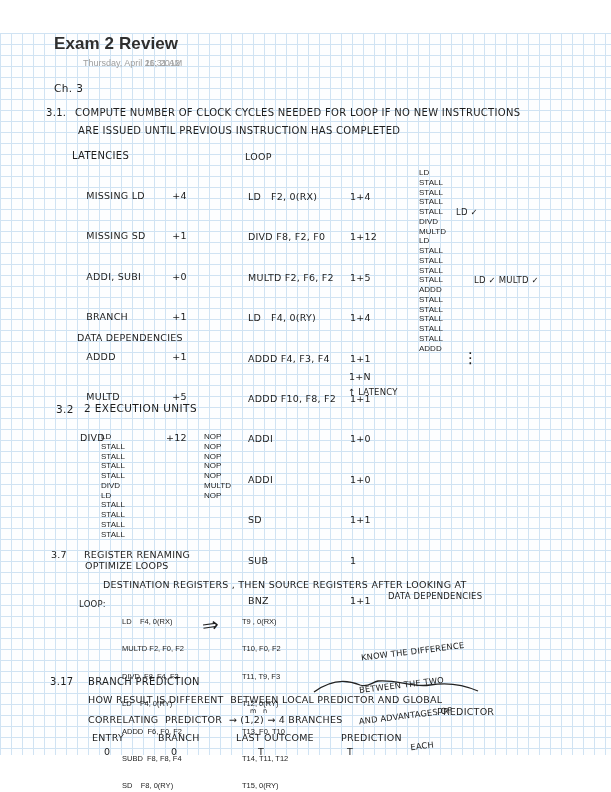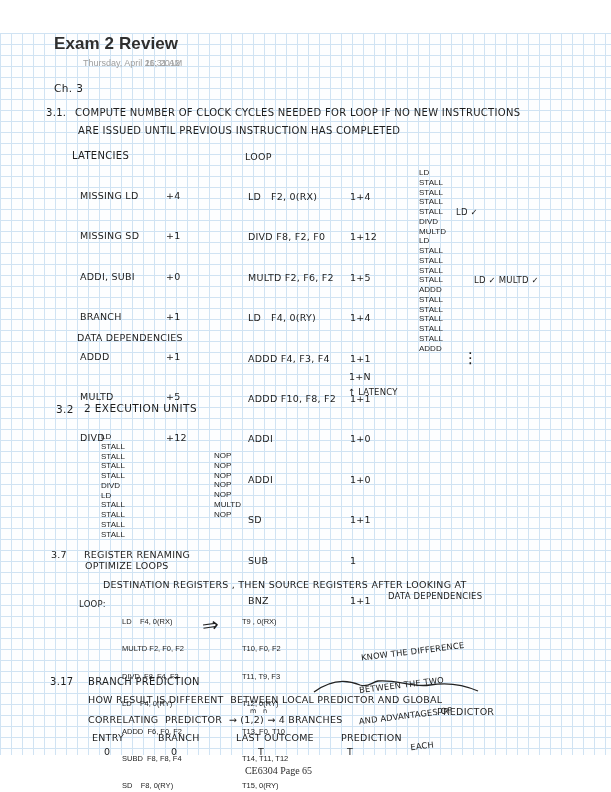--- a/index.html
+++ b/index.html
@@ -12,21 +12,21 @@
   .abs{position:absolute;}
   .title{font-size:17px;font-weight:bold;color:#2f2f2f;letter-spacing:.1px;}
   .date{font-size:9px;color:#9e9e9e;}
   .hw{position:absolute;font-family:"DejaVu Sans",sans-serif;color:#1d1d1d;white-space:pre;}
   .s85{font-size:8.5px;letter-spacing:.2px;}
   .s95{font-size:9.5px;letter-spacing:.25px;}
   .s10{font-size:10px;letter-spacing:.3px;}
   .s105{font-size:10.5px;letter-spacing:.4px;text-align:right;}
   .mono{font-family:Liberation Sans, sans-serif;}
   .list{font-size:8px;line-height:9.75px;white-space:pre;}
-  .lrow{display:flex;height:18.3px;}
+  .lrow{display:flex;height:18.3px;justify-content:flex-end;}
   .lname{width:86px;white-space:pre;}
   .lval{white-space:pre;}
   .looprow{display:flex;height:18.4px;}
   .loopinstr{width:102px;white-space:pre;}
   .rrow{display:flex;height:9.4px;}
   .rorig{width:120px;white-space:pre;}
   .rren{white-space:pre;text-align:center;}
   .bigarrow{font-size:20px;transform:rotate(-8deg);color:#1d1d1d;}
   .note{transform:rotate(-7deg);transform-origin:left top;font-size:8.3px;line-height:10.5px;letter-spacing:.2px;}
   .note .n1{padding-left:10px;}
@@ -110,21 +110,21 @@
 STALL
 STALL
 STALL
 STALL
 DIVD
 LD
 STALL
 STALL
 STALL
 STALL</div>
-  <div class="hw mono list" style="left:214px;top:432px;margin-top:19px;">NOP
+  <div class="hw mono list" style="left:204px;top:432px;">NOP
 NOP
 NOP
 NOP
 NOP
 MULTD
 NOP</div>
 
   <div class="hw s95" style="left:51px;top:549px;">3.7</div>
   <div class="hw s95" style="left:84px;top:549px;">REGISTER RENAMING</div>
   <div class="hw s95" style="left:85px;top:560px;">OPTIMIZE LOOPS</div>
@@ -162,14 +162,13 @@
 
   <div class="hw s95" style="left:92px;top:732px;">ENTRY</div>
   <div class="hw s95" style="left:158px;top:732px;">BRANCH</div>
   <div class="hw s95" style="left:236px;top:732px;">LAST OUTCOME</div>
   <div class="hw s95" style="left:341px;top:732px;">PREDICTION</div>
   <div class="hw s95" style="left:104px;top:746px;">0</div>
   <div class="hw s95" style="left:171px;top:746px;">0</div>
   <div class="hw s95" style="left:258px;top:746px;">T</div>
   <div class="hw s95" style="left:347px;top:746px;">T</div>
 
-  <div class="footer">CE6304 Page 65</div>
 </div>
 
 </body></html>

